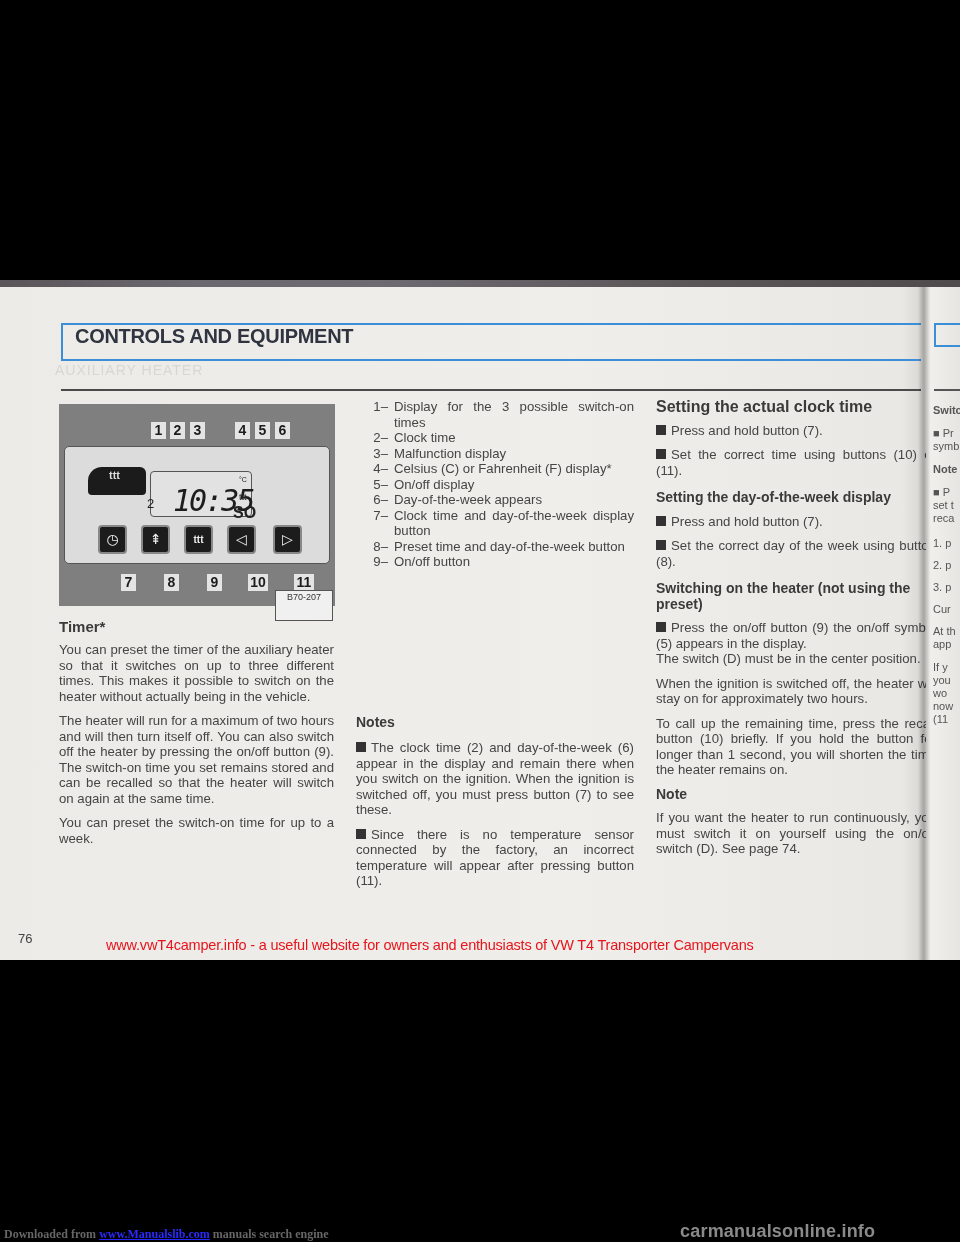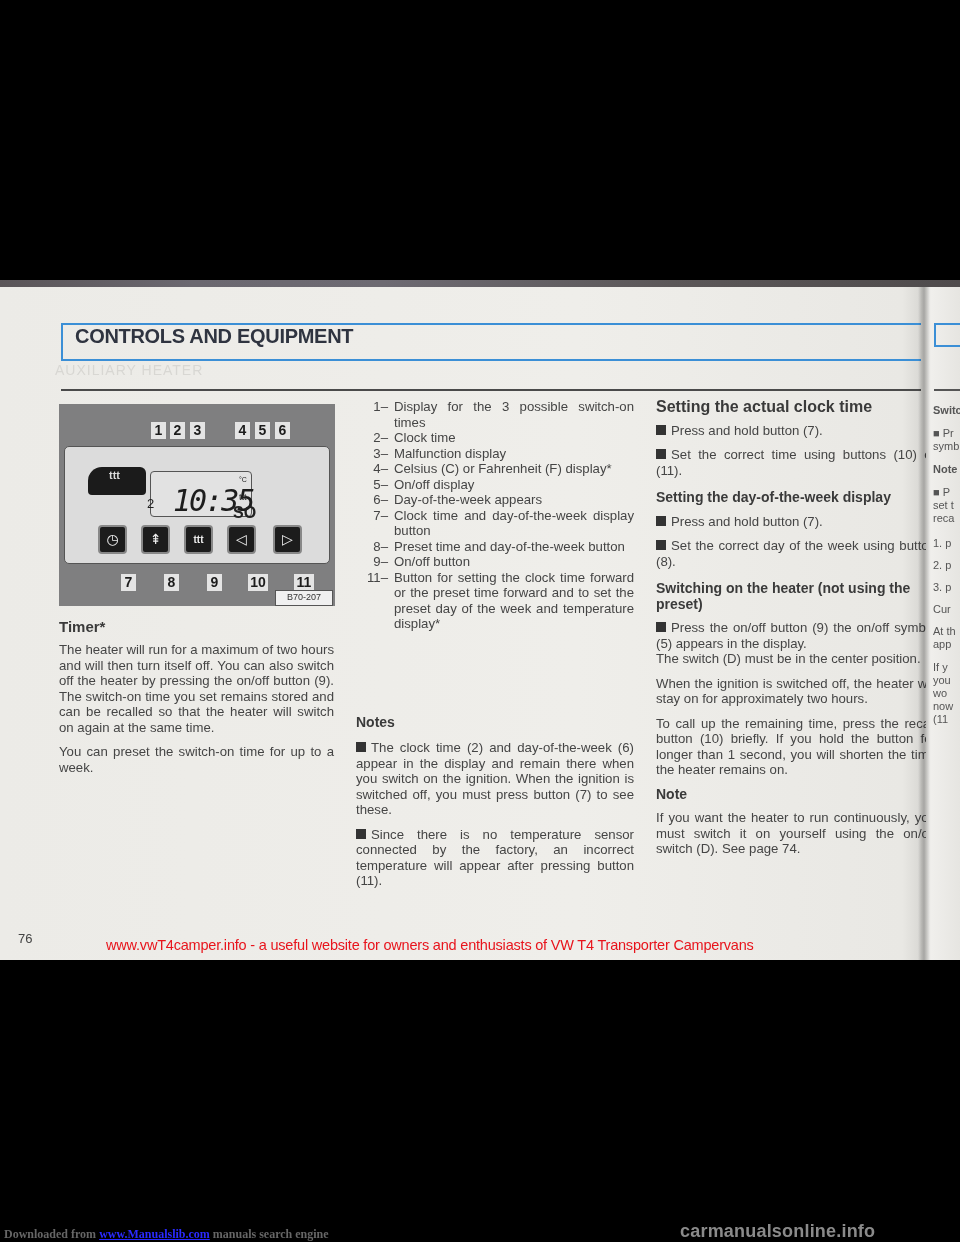--- a/index.html
+++ b/index.html
@@ -30,21 +30,21 @@
   .lcd-deg { position:absolute; left:88px; top:4px; font-size:7px; color:#222; }
   .lcd-onoff { position:absolute; left:88px; top:20px; font-size:9px; color:#222; }
   .lcd-day { position:absolute; left:82px; top:32px; font-size:16px; font-weight:bold; color:#222; }
   .van { position:absolute; left:23px; top:20px; width:58px; height:28px; background:#1b1b1b;
          border-radius:14px 6px 4px 4px; }
   .van span { position:absolute; left:21px; top:2px; color:#ddd; font-size:11px; font-weight:bold; }
   .callout { position:absolute; width:15px; height:17px; background:#e4e4e4; color:#1c1c1c;
              font-size:14px; font-weight:bold; text-align:center; line-height:17px; }
   .btn { position:absolute; top:90px; width:29px; height:29px; background:#1c1c1c; border-radius:4px;
          border:2px solid #888; box-sizing:border-box; color:#eee; text-align:center; line-height:25px; font-size:14px; }
-  .fig-id { position:absolute; left:216px; top:186px; width:58px; height:16px; background:#f0f0f0;
+  .fig-id { position:absolute; left:216px; top:186px; width:58px; height:31px; background:#f0f0f0;
             border:1px solid #555; box-sizing:border-box; font-size:9px; color:#333; text-align:center; line-height:12px; }
 
   h3.timer { position:absolute; left:59px; top:618px; margin:0; font-size:15px; font-weight:bold; color:#3a3a3a; }
   .col { position:absolute; font-size:13.2px; line-height:15.5px; color:#454545; }
   .col p { margin:0 0 9px 0; text-align:justify; }
   .col1 { left:59px; top:642px; width:275px; }
   .legend { position:absolute; left:356px; top:399px; width:278px; font-size:13.2px; line-height:15.5px; color:#454545; }
   .legend .li { display:flex; }
   .legend .num { width:32px; text-align:right; padding-right:6px; flex:none; }
   .legend .txt { flex:1; text-align:justify; }
@@ -110,20 +110,21 @@
   <div class="callout" style="left:62px;top:170px">7</div>
   <div class="callout" style="left:105px;top:170px">8</div>
   <div class="callout" style="left:148px;top:170px">9</div>
   <div class="callout" style="left:189px;top:170px;width:20px">10</div>
   <div class="callout" style="left:235px;top:170px;width:20px">11</div>
   <div class="fig-id">B70-207</div>
 </div>
 
 <h3 class="timer">Timer*</h3>
 <div class="col col1">
+  <p>You can preset the timer of the auxiliary heater so that it switches on up to three different times. This makes it possible to switch on the heater without actually being in the vehicle.</p>
   <p>The heater will run for a maximum of two hours and will then turn itself off. You can also switch off the heater by pressing the on/off button (9). The switch-on time you set remains stored and can be recalled so that the heater will switch on again at the same time.</p>
   <p>You can preset the switch-on time for up to a week.</p>
 </div>
 
 <div class="legend">
   <div class="li">
       <span class="num">1–</span>
       <span class="txt">Display for the 3 possible switch-on times</span>
     </div>
   <div class="li">
@@ -150,24 +151,20 @@
       <span class="num">7–</span>
       <span class="txt">Clock time and day-of-the-week display button</span>
     </div>
   <div class="li">
       <span class="num">8–</span>
       <span class="txt">Preset time and day-of-the-week button</span>
     </div>
   <div class="li">
       <span class="num">9–</span>
       <span class="txt">On/off button</span>
-    </div>
-  <div class="li">
-      <span class="num">11–</span>
-      <span class="txt">Button for setting the clock time forward or the preset time forward and to set the preset day of the week and temperature display*</span>
     </div>
 </div>
 
 <div class="notes-h">Notes</div>
 <div class="col notes">
   <p><span class="sq"></span><span>The clock time (2) and day-of-the-week (6) appear in the display and remain there when you switch on the ignition. When the ignition is switched off, you must press button (7) to see these.</span></p>
   <p><span class="sq"></span><span>Since there is no temperature sensor connected by the factory, an incorrect temperature will appear after pressing button (11).</span></p>
 </div>
 
 <div class="col3">

